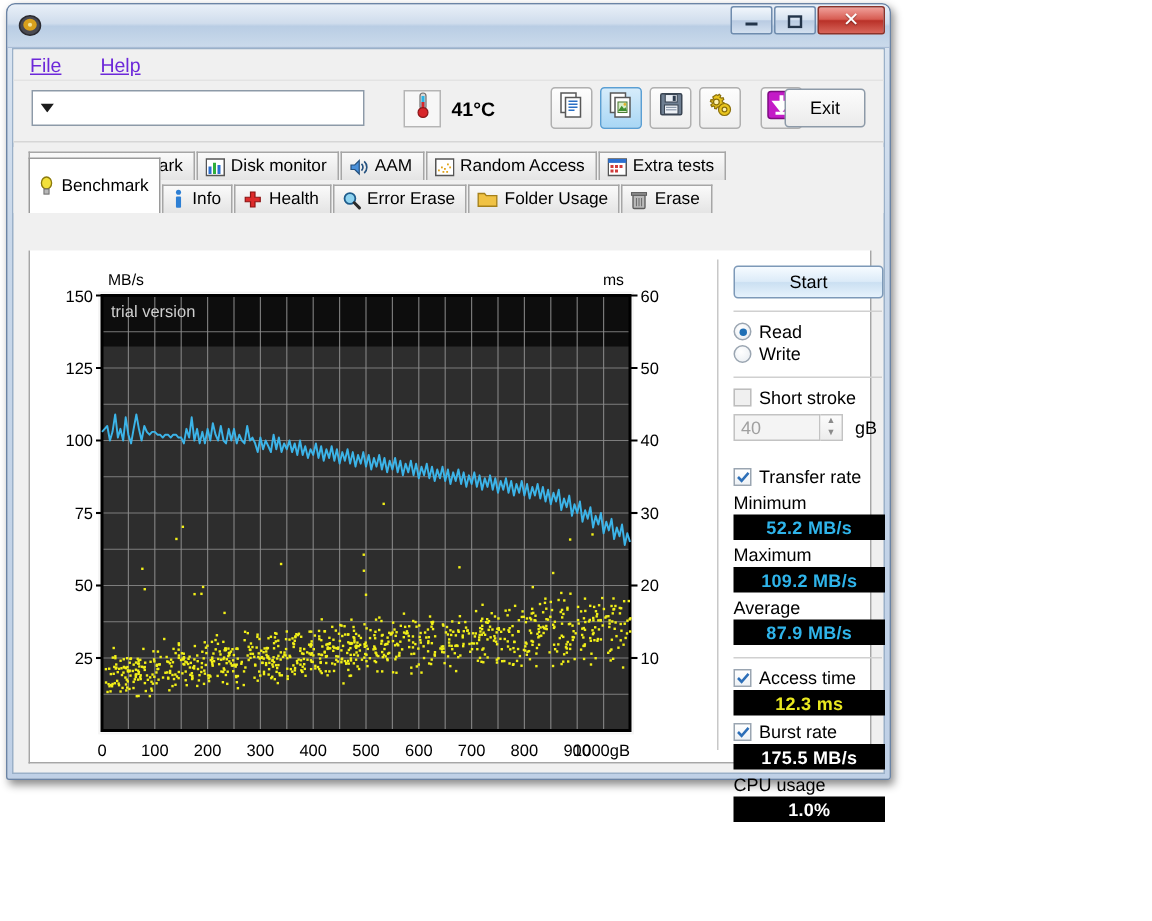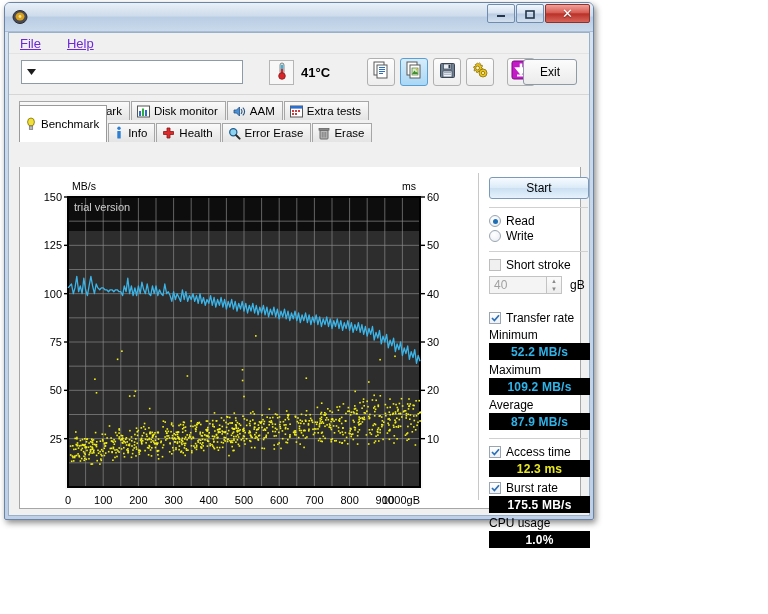--- a/index.html
+++ b/index.html
@@ -424,20 +424,37 @@
               <path d="M8 4.2 A3.2 3.2 0 0 1 8 8.8" stroke="#24517f" stroke-width="1.1" fill="none"></path>
               <path d="M9.8 2.6 A5.2 5.2 0 0 1 9.8 10.4" stroke="#24517f" stroke-width="1.1" fill="none"></path>
             </svg>
         </span>
         <span>AAM</span>
       </div>
       <div class="tab">
         <span class="ic">
           <svg width="13" height="13" viewBox="0 0 13 13">
               <rect x="0.5" y="1" width="12" height="11" fill="#ffffff" stroke="#555" stroke-width="1"></rect>
+              <g fill="#e0a31b">
+                <rect x="2" y="8" width="1.2" height="1.2"></rect>
+                <rect x="4" y="6" width="1.2" height="1.2"></rect>
+                <rect x="6" y="7" width="1.2" height="1.2"></rect>
+                <rect x="8" y="4" width="1.2" height="1.2"></rect>
+                <rect x="9.5" y="6" width="1.2" height="1.2"></rect>
+                <rect x="5" y="9" width="1.2" height="1.2"></rect>
+                <rect x="7.5" y="9" width="1.2" height="1.2"></rect>
+              </g>
+            </svg>
+        </span>
+        <span>Random Access</span>
+      </div>
+      <div class="tab">
+        <span class="ic">
+          <svg width="13" height="13" viewBox="0 0 13 13">
+              <rect x="0.5" y="1" width="12" height="11" fill="#ffffff" stroke="#555" stroke-width="1"></rect>
               <rect x="0.5" y="1" width="12" height="2.6" fill="#2b6fd0"></rect>
               <g fill="#d03b3b">
                 <rect x="2" y="5" width="2" height="2"></rect>
                 <rect x="5" y="5" width="2" height="2"></rect>
                 <rect x="8" y="5" width="2" height="2"></rect>
                 <rect x="2" y="8" width="2" height="2"></rect>
                 <rect x="5" y="8" width="2" height="2"></rect>
               </g>
             </svg>
         </span>
@@ -473,20 +490,28 @@
         <span>Health</span>
       </div>
       <div class="tab">
         <span class="ic">
           <svg width="13" height="13" viewBox="0 0 13 13">
               <circle cx="5.3" cy="5.3" r="3.6" fill="#8ed3f0" stroke="#1e5c8c" stroke-width="1.2"></circle>
               <path d="M8.2 8.2 L11.6 11.6" stroke="#2b2b2b" stroke-width="2" stroke-linecap="round"></path>
             </svg>
         </span>
         <span>Error Erase</span>
+      </div>
+      <div class="tab">
+        <span class="ic">
+          <svg width="14" height="12" viewBox="0 0 14 12">
+              <path d="M0.8 2 L5 2 L6.2 3.4 L13.2 3.4 L13.2 10.5 L0.8 10.5 Z" fill="#f0c244" stroke="#a5801a" stroke-width="0.9"></path>
+            </svg>
+        </span>
+        <span>Folder Usage</span>
       </div>
       <div class="tab">
         <span class="ic">
           <svg width="12" height="13" viewBox="0 0 12 13">
               <rect x="2" y="3" width="8" height="9" rx="0.8" fill="#b9b9b9" stroke="#5c5c5c" stroke-width="0.9"></rect>
               <rect x="1" y="1.4" width="10" height="1.8" fill="#8d8d8d" stroke="#5c5c5c" stroke-width="0.7"></rect>
               <g stroke="#6e6e6e" stroke-width="0.7">
                 <line x1="4.3" y1="5" x2="4.3" y2="10.5"></line>
                 <line x1="6" y1="5" x2="6" y2="10.5"></line>
                 <line x1="7.7" y1="5" x2="7.7" y2="10.5"></line>

